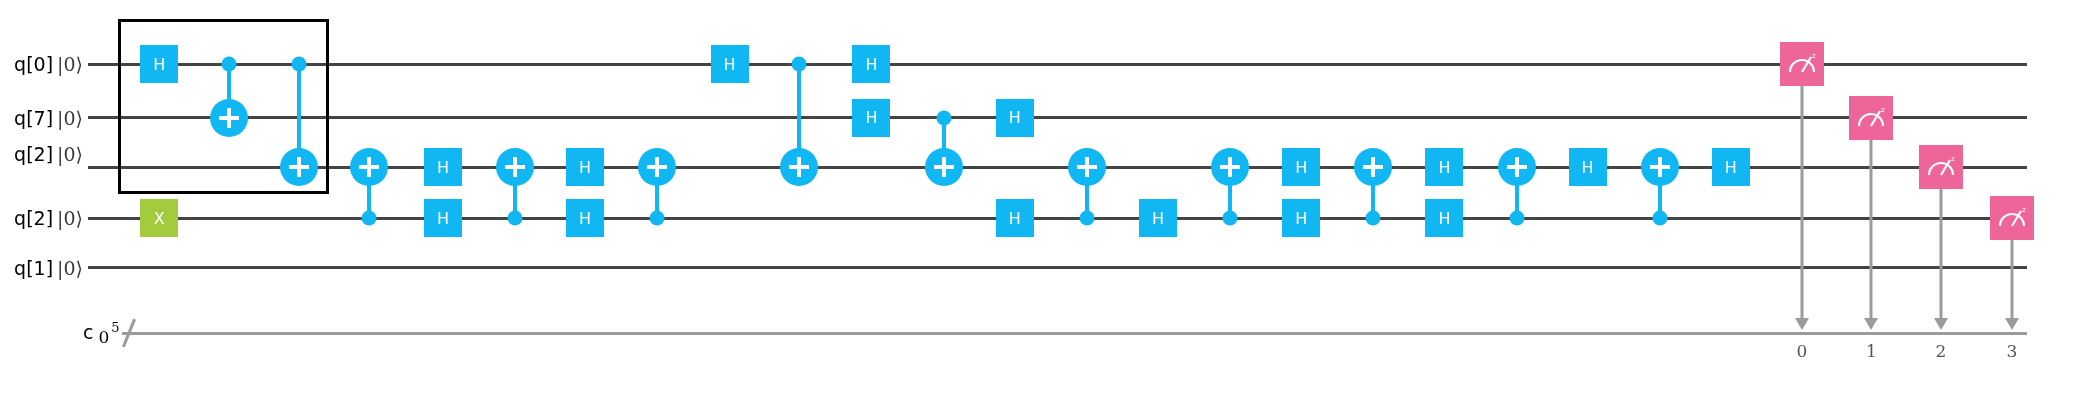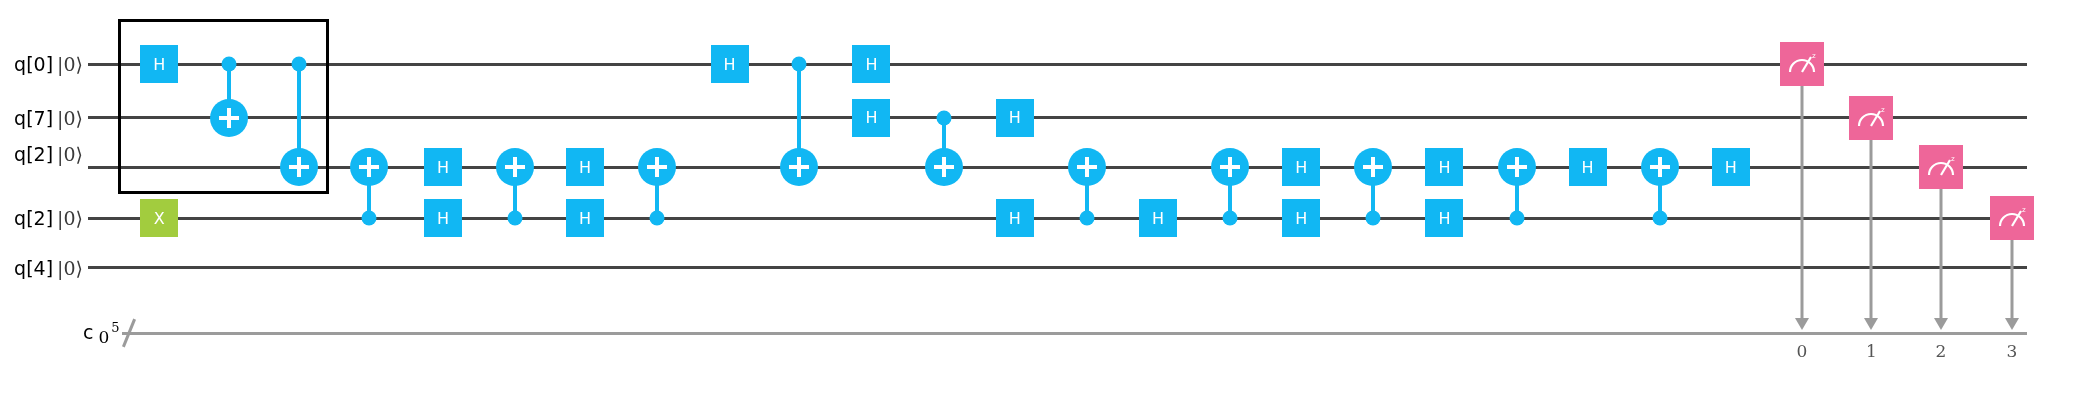--- a/index.html
+++ b/index.html
@@ -68,21 +68,21 @@
       <div class="qwire" style="top: 165.831px;"></div>
       <div class="qwire" style="top: 216.7px;"></div>
       <div class="qwire" style="top: 266.23px;"></div>
       <div class="cwire" style="top: 331.823px;"></div>
     </div>
   <div id="layer-labels">
       <div class="qlabel" style="top: 64.2551px;"><span class="qname">q[0]</span><span class="ket">|0⟩</span></div>
       <div class="qlabel" style="top: 117.801px;"><span class="qname">q[7]</span><span class="ket">|0⟩</span></div>
       <div class="qlabel" style="top: 154px;"><span class="qname">q[2]</span><span class="ket">|0⟩</span></div>
       <div class="qlabel" style="top: 218.2px;"><span class="qname">q[2]</span><span class="ket">|0⟩</span></div>
-      <div class="qlabel" style="top: 267.73px;"><span class="qname">q[4]</span><span class="ket">|0⟩</span></div>
+      <div class="qlabel" style="top: 267.73px;"><span class="qname">q[1]</span><span class="ket">|0⟩</span></div>
       <div class="clabel" style="top: 333.323px; left: 82.9962px;"><span class="cname">c</span><span class="csub">0</span><span class="csup">5</span></div>
       <div class="cslash" style="left: 128.51px; top: 333.323px;"></div>
     </div>
   <div id="layer-box">
       <div class="group-box" style="left: 117.801px; top: 18.7411px; width: 211.506px; height: 175.363px;"></div>
     </div>
   <div id="layer-meas-lines">
       <div class="meas-line" style="left: 1801.82px; top: 64.2551px; height: 255.068px;"></div>
       <div class="meas-arrow" style="left: 1801.82px; top: 318.323px;"></div>
       <div class="meas-line" style="left: 1871.43px; top: 117.801px; height: 201.522px;"></div>

